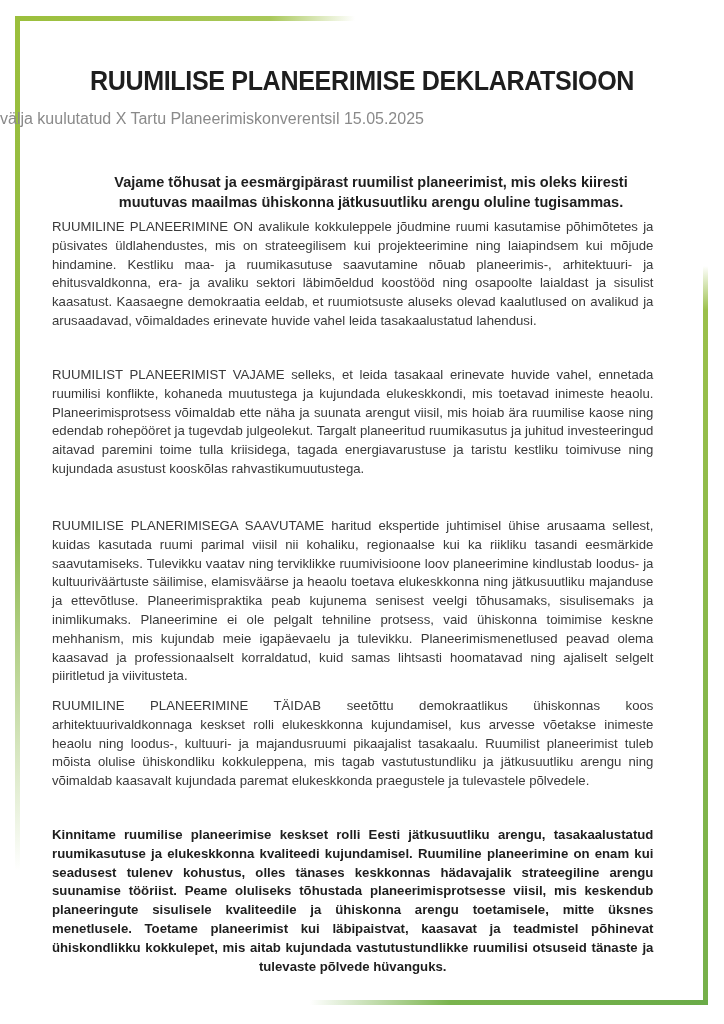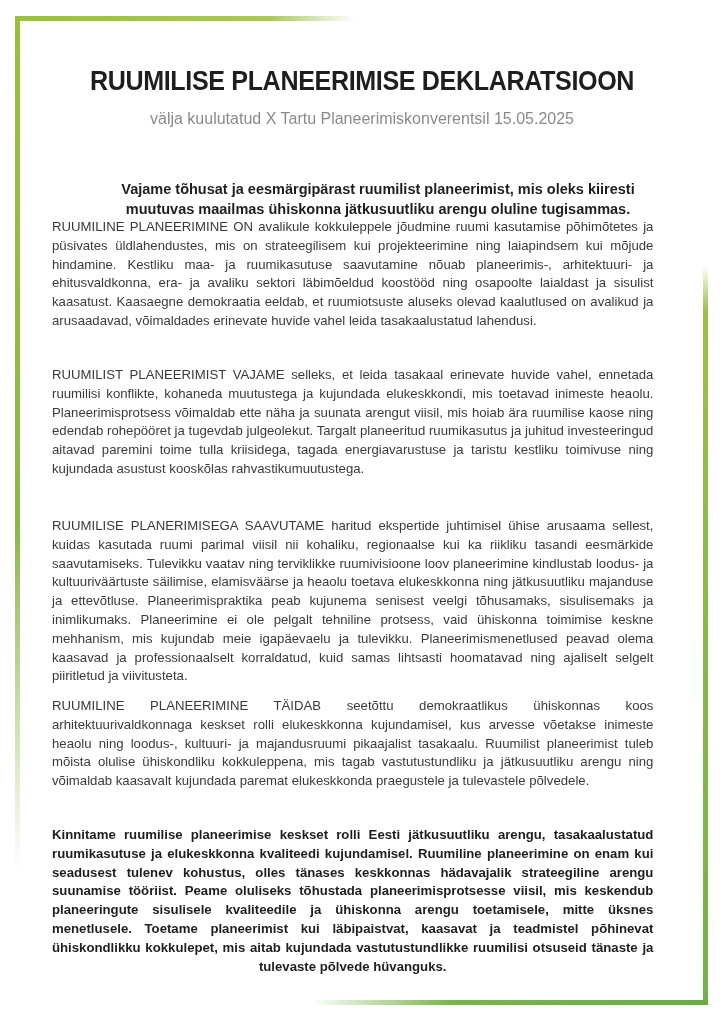--- a/index.html
+++ b/index.html
@@ -20,21 +20,21 @@
       position: absolute; left: 310px; top: 1000px; width: 398px; height: 5px;
       background: linear-gradient(to right, rgba(120,180,80,0) 0%, #7ab44e 35%, #6aab48 100%);
     }
     .title {
       position: absolute; left: 0; top: 66px; width: 724px; text-align: center;
       font-family: "Liberation Sans", sans-serif; font-weight: bold;
       font-size: 27px; color: #1e1e1e; letter-spacing: -0.4px;
       transform: scaleX(0.93); transform-origin: center;
     }
     .subtitle {
-      position: absolute; left: 0; top: 110px; width: 724px; text-align: center;
+      position: absolute; left: 0; top: 110px; width: 724px; text-align: left;
       font-family: "Liberation Sans", sans-serif; font-weight: normal;
       font-size: 16px; color: #8a8a8a;
     }
     .lead {
       position: absolute; left: 80px; top: 163px; width: 564px; text-align: center;
       font-family: "Liberation Sans", sans-serif; font-weight: bold;
       font-size: 14.5px; line-height: 20px; color: #1e1e1e;
     }
     .body-p {
       position: absolute; left: 52px; width: 620px; text-align: justify;
@@ -58,20 +58,20 @@
 <body>
 
 <div class="frame-top"></div>
 <div class="frame-left"></div>
 <div class="frame-right"></div>
 <div class="frame-bottom"></div>
 
 <h1 class="title" style="margin:0;">RUUMILISE PLANEERIMISE DEKLARATSIOON</h1>
 <div class="subtitle">välja kuulutatud X Tartu Planeerimiskonverentsil 15.05.2025</div>
 
-<p class="lead" style="margin:16px;text-align:center;">Vajame tõhusat ja eesmärgipärast ruumilist planeerimist, mis oleks kiiresti muutuvas maailmas ühiskonna jätkusuutliku arengu oluline tugisammas.</p>
+<p class="lead" style="margin:9px;text-align:center;">Vajame tõhusat ja eesmärgipärast ruumilist planeerimist, mis oleks kiiresti muutuvas maailmas ühiskonna jätkusuutliku arengu oluline tugisammas.</p>
 
 <p class="body-p p1" style="margin:0;">RUUMILINE PLANEERIMINE ON avalikule kokkuleppele jõudmine ruumi kasutamise põhimõtetes ja püsivates üldlahendustes, mis on strateegilisem kui projekteerimine ning laiapindsem kui mõjude hindamine. Kestliku maa- ja ruumikasutuse saavutamine nõuab planeerimis-, arhitektuuri- ja ehitusvaldkonna, era- ja avaliku sektori läbimõeldud koostööd ning osapoolte laialdast ja sisulist kaasatust. Kaasaegne demokraatia eeldab, et ruumiotsuste aluseks olevad kaalutlused on avalikud ja arusaadavad, võimaldades erinevate huvide vahel leida tasakaalustatud lahendusi.</p>
 <p class="body-p p2" style="margin:0;">RUUMILIST PLANEERIMIST VAJAME selleks, et leida tasakaal erinevate huvide vahel, ennetada ruumilisi konflikte, kohaneda muutustega ja kujundada elukeskkondi, mis toetavad inimeste heaolu. Planeerimisprotsess võimaldab ette näha ja suunata arengut viisil, mis hoiab ära ruumilise kaose ning edendab rohepööret ja tugevdab julgeolekut. Targalt planeeritud ruumikasutus ja juhitud investeeringud aitavad paremini toime tulla kriisidega, tagada energiavarustuse ja taristu kestliku toimivuse ning kujundada asustust kooskõlas rahvastikumuutustega.</p>
 <p class="body-p p3" style="margin:0;">RUUMILISE PLANERIMISEGA SAAVUTAME haritud ekspertide juhtimisel ühise arusaama sellest, kuidas kasutada ruumi parimal viisil nii kohaliku, regionaalse kui ka riikliku tasandi eesmärkide saavutamiseks. Tulevikku vaatav ning terviklikke ruumivisioone loov planeerimine kindlustab loodus- ja kultuuriväärtuste säilimise, elamisväärse ja heaolu toetava elukeskkonna ning jätkusuutliku majanduse ja ettevõtluse. Planeerimispraktika peab kujunema senisest veelgi tõhusamaks, sisulisemaks ja inimlikumaks. Planeerimine ei ole pelgalt tehniline protsess, vaid ühiskonna toimimise keskne mehhanism, mis kujundab meie igapäevaelu ja tulevikku. Planeerimismenetlused peavad olema kaasavad ja professionaalselt korraldatud, kuid samas lihtsasti hoomatavad ning ajaliselt selgelt piiritletud ja viivitusteta.</p>
 <p class="body-p p4" style="margin:0;">RUUMILINE PLANEERIMINE TÄIDAB seetõttu demokraatlikus ühiskonnas koos arhitektuurivaldkonnaga keskset rolli elukeskkonna kujundamisel, kus arvesse võetakse inimeste heaolu ning loodus-, kultuuri- ja majandusruumi pikaajalist tasakaalu. Ruumilist planeerimist tuleb mõista olulise ühiskondliku kokkuleppena, mis tagab vastutustundliku ja jätkusuutliku arengu ning võimaldab kaasavalt kujundada paremat elukeskkonda praegustele ja tulevastele põlvedele.</p>
 
 <p class="closing" style="margin:0;">Kinnitame ruumilise planeerimise keskset rolli Eesti jätkusuutliku arengu, tasakaalustatud ruumikasutuse ja elukeskkonna kvaliteedi kujundamisel. Ruumiline planeerimine on enam kui seadusest tulenev kohustus, olles tänases keskkonnas hädavajalik strateegiline arengu suunamise tööriist. Peame oluliseks tõhustada planeerimisprotsesse viisil, mis keskendub planeeringute sisulisele kvaliteedile ja ühiskonna arengu toetamisele, mitte üksnes menetlusele. Toetame planeerimist kui läbipaistvat, kaasavat ja teadmistel põhinevat ühiskondlikku kokkulepet, mis aitab kujundada vastutustundlikke ruumilisi otsuseid tänaste ja tulevaste põlvede hüvanguks.</p>
 
 </body></html>

